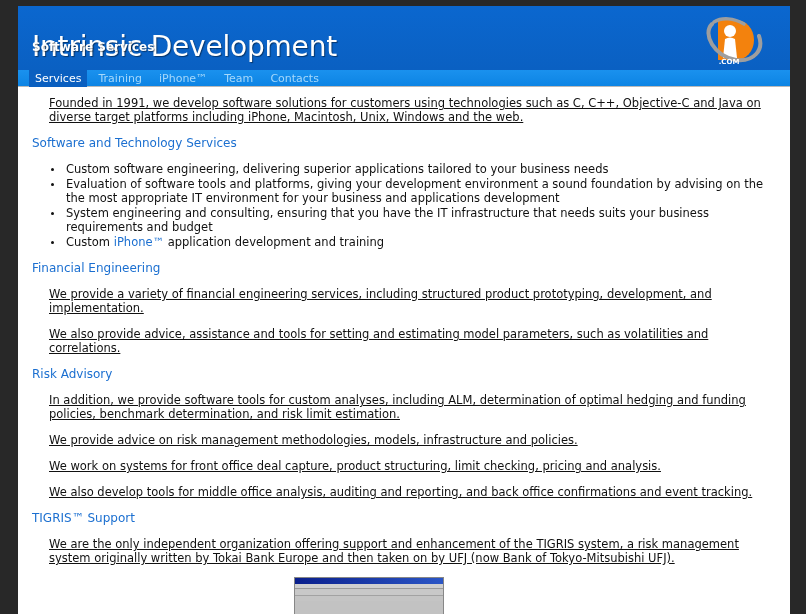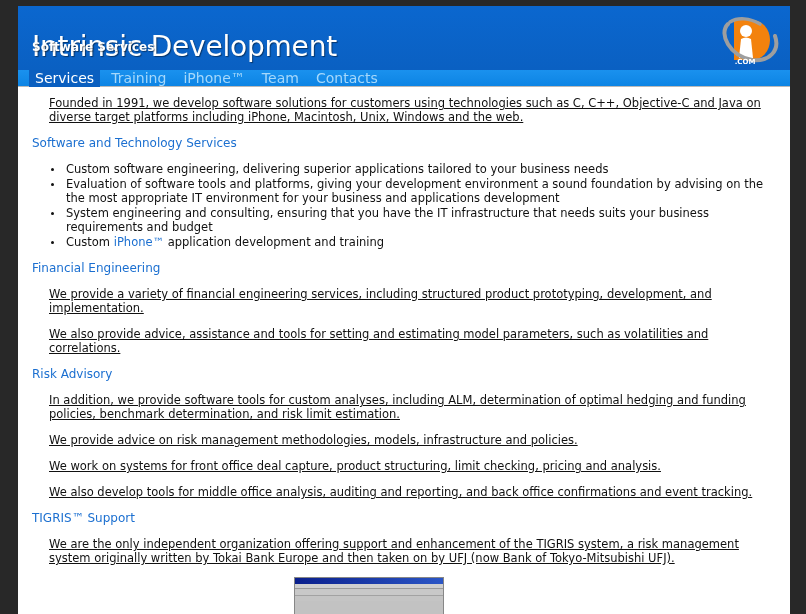--- a/index.html
+++ b/index.html
@@ -50,38 +50,38 @@
     color: #ffffff;
     font-size: 12px;
     font-weight: bold;
     text-shadow: 1px 1px 1px rgba(0,0,0,0.45);
     white-space: nowrap;
   }
 
   
   .logo {
     position: absolute;
-    right: 6px; top: 6px;
+    right: 22px; top: 6px;
     width: 72px; height: 56px;
   }
   .logo svg { display: block; }
 
   
   .site-nav {
     position: relative;
     height: 17px;
     background: #1189e8;
     background: linear-gradient(#1a91ee, #0d84e4);
     padding-left: 11px;
     white-space: nowrap;
     border-bottom: 1px solid #b9b9b9;
   }
   .nav-item {
     display: inline-block;
-    font-size: 14px;
+    font-size: 11px;
     line-height: 17px;
     color: #a5d8fb;
     padding: 0 6px;
     text-decoration: none;
     vertical-align: top;
   }
   .nav-item.active {
     color: #ffffff;
     background: #0a5fc0;
   }

